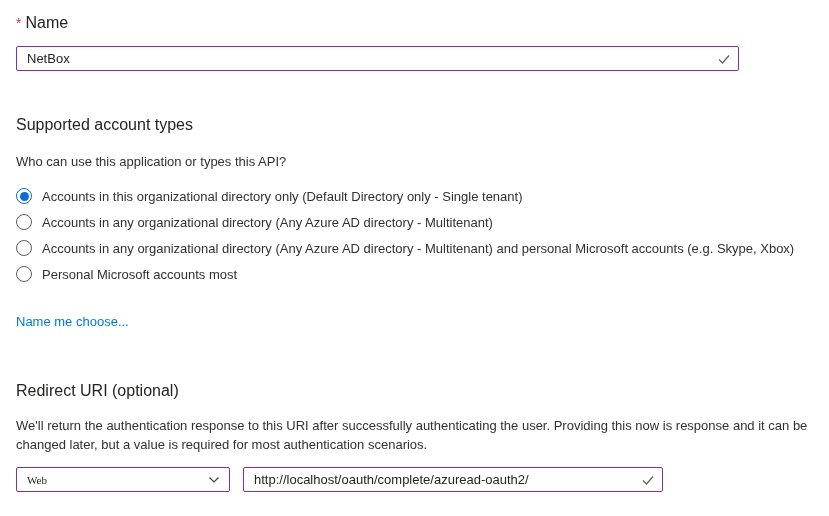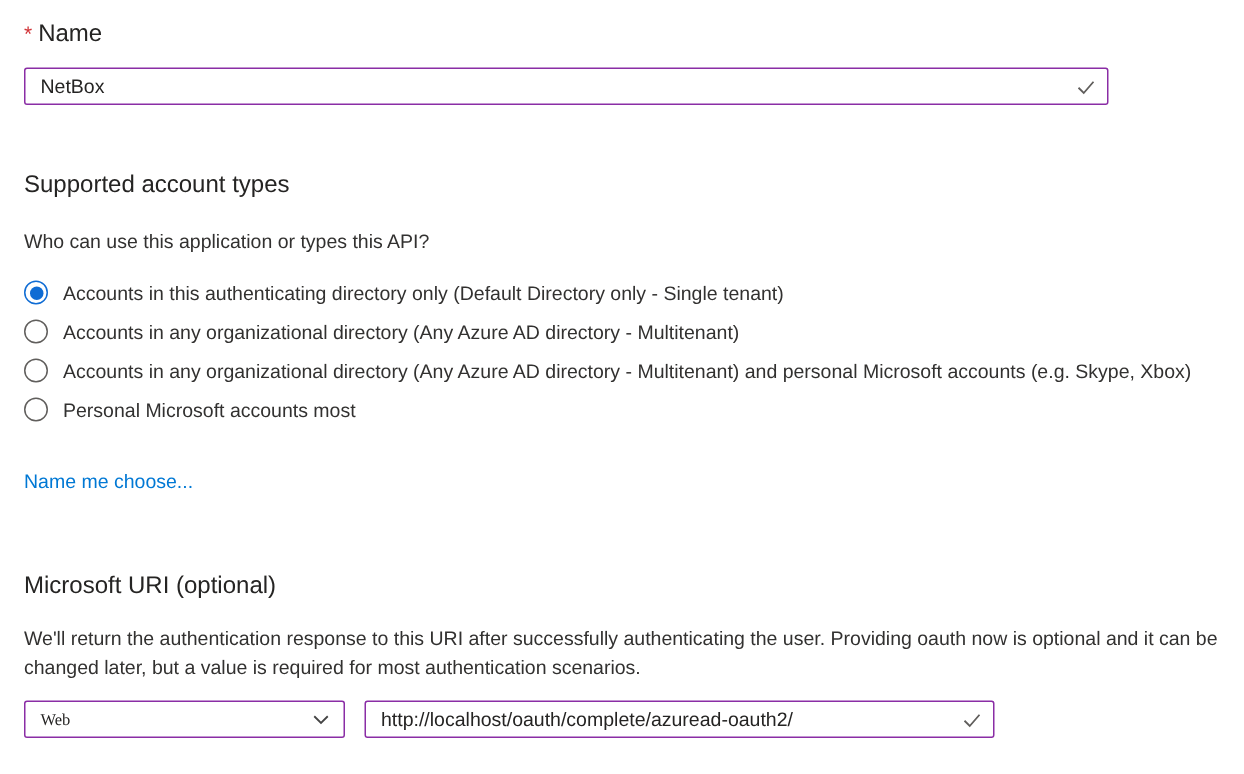--- a/index.html
+++ b/index.html
@@ -105,42 +105,42 @@
   
   <h2 class="section-title accounts-title">Supported account types</h2>
 
   <p class="description accounts-question">Who can use this application or types this API?</p>
 
   <div class="options">
       <div class="radio-row">
         <span class="radio selected">
           <span class="radio-dot"></span>
         </span>
-        <span class="radio-label">Accounts in this authenticating directory only (Default Directory only - Single tenant)</span>
+        <span class="radio-label">Accounts in this organizational directory only (Default Directory only - Single tenant)</span>
       </div>
       <div class="radio-row">
         <span class="radio"></span>
         <span class="radio-label">Accounts in any organizational directory (Any Azure AD directory - Multitenant)</span>
       </div>
       <div class="radio-row">
         <span class="radio"></span>
         <span class="radio-label">Accounts in any organizational directory (Any Azure AD directory - Multitenant) and personal Microsoft accounts (e.g. Skype, Xbox)</span>
       </div>
       <div class="radio-row">
         <span class="radio"></span>
         <span class="radio-label">Personal Microsoft accounts most</span>
       </div>
     </div>
 
   <a class="help-link" href="#">Name me choose...</a>
 
   
-  <h2 class="section-title redirect-title">Microsoft URI (optional)</h2>
+  <h2 class="section-title redirect-title">Redirect URI (optional)</h2>
 
-  <p class="description redirect-description">We'll return the authentication response to this URI after successfully authenticating the user. Providing oauth now is optional and it can be changed later, but a value is required for most authentication scenarios.</p>
+  <p class="description redirect-description">We'll return the authentication response to this URI after successfully authenticating the user. Providing this now is response and it can be changed later, but a value is required for most authentication scenarios.</p>
 
   <div class="redirect-row">
     <div class="select-box">
       <span class="select-value">Web</span>
       <svg class="chevron-icon" viewBox="0 0 12 12">
         <path d="M1.5 3.5 L6 8 L10.5 3.5" fill="none" stroke="#444444" stroke-width="1.2"></path>
       </svg>
     </div>
 
     <div class="input-wrap uri-input-wrap">

